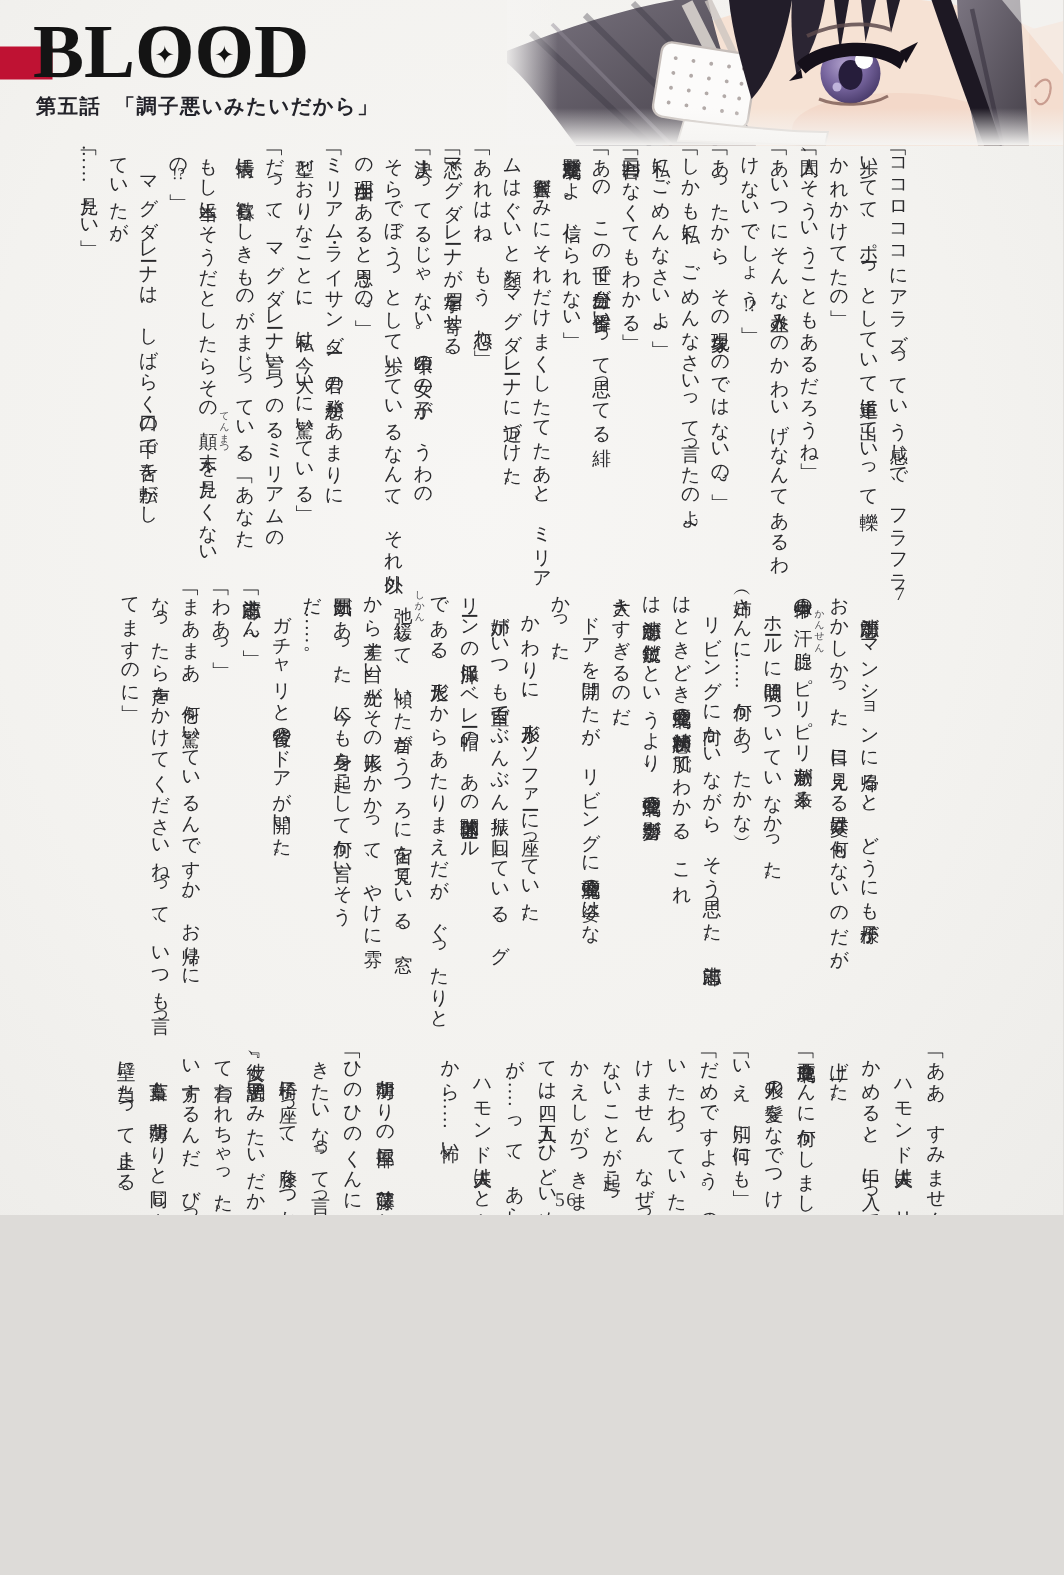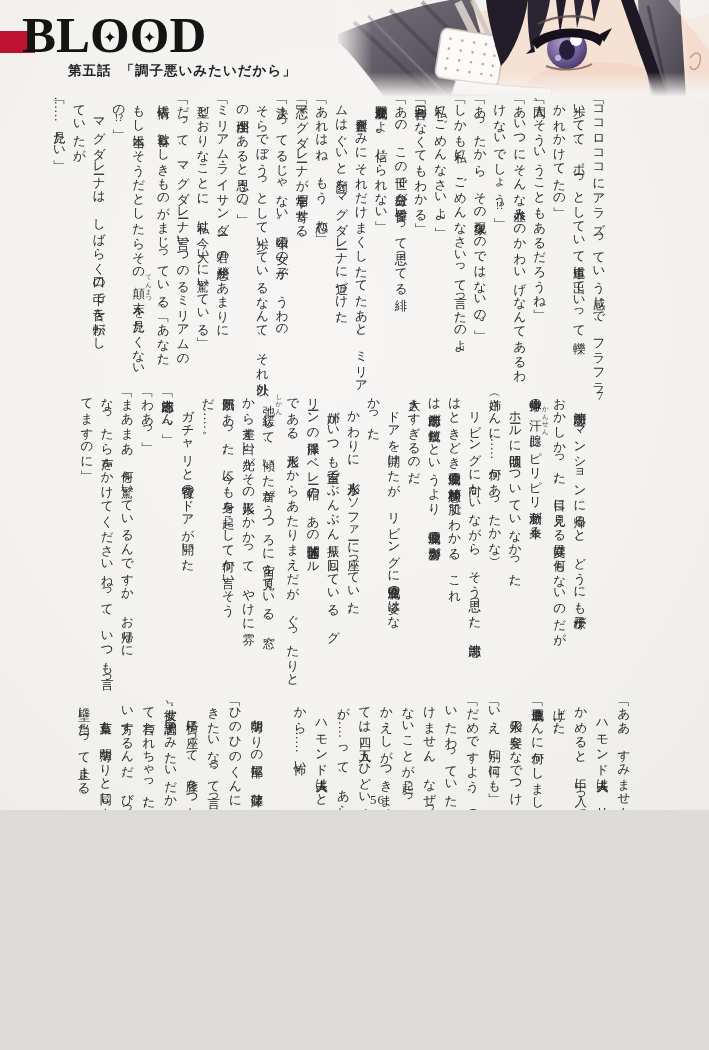--- a/index.html
+++ b/index.html
@@ -7,21 +7,21 @@
     position:relative;width:709px;height:810px;overflow:hidden;
     background:radial-gradient(ellipse at 45% 40%, #f7f6f4 0%, #f3f2ef 60%, #edecE9 100%);
     font-family:"Liberation Serif","DejaVu Serif",serif;
   }
   
   .red-block{position:absolute;left:0;top:31px;width:35px;height:22px;background:#bf1233;}
   .logo{position:absolute;left:22px;top:10px;font-size:51px;font-weight:700;line-height:1;color:#141414;letter-spacing:0;}
   .logo-letter{position:relative;display:inline-block;}
   .logo-letter .spark{position:absolute;left:50%;top:55%;transform:translate(-50%,-50%);font-size:16px;font-weight:400;color:#111;}
   .chapter{position:absolute;left:24px;top:62px;font-size:13.5px;font-weight:700;color:#23232a;letter-spacing:1px;white-space:nowrap;}
-  .chapter .chapter-label{margin-right:9px;margin-left:44px;}
+  .chapter .chapter-label{margin-right:9px;}
   .illust{position:absolute;left:338px;top:0;}
   
   .band{position:absolute;writing-mode:vertical-rl;text-orientation:mixed;color:#2a2a2d;}
   .band p{margin:0;padding:0;font-size:12.5px;letter-spacing:0.4px;font-weight:400;white-space:nowrap;}
   .band1{top:96px;right:101px;left:34px;height:288px;}
   .band1 p{line-height:19.8px;}
   .band2{top:389px;right:99px;left:40px;height:284px;}
   .band2 p{line-height:20.2px;}
   .band3{top:698px;right:75px;left:36px;height:302px;}
   .band3 p{line-height:21.6px;}

